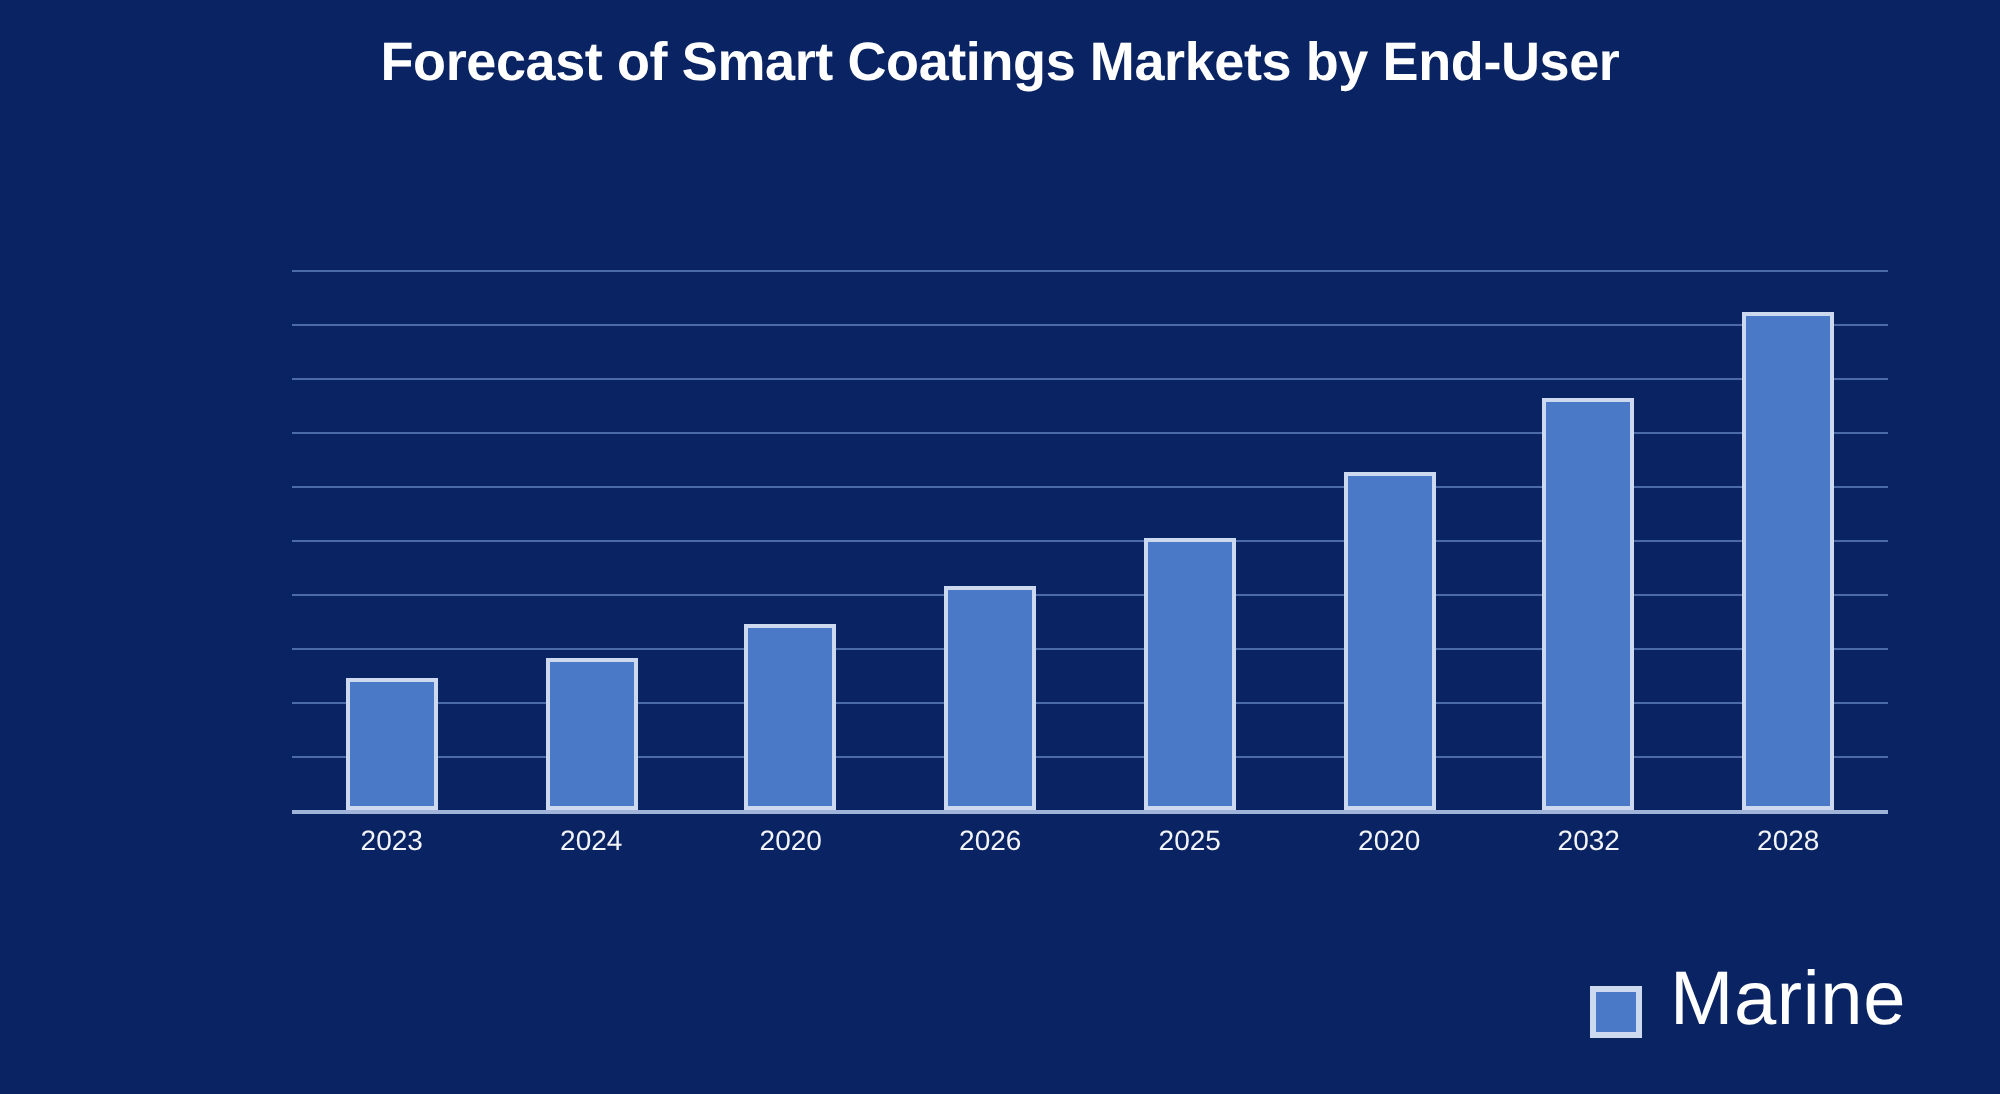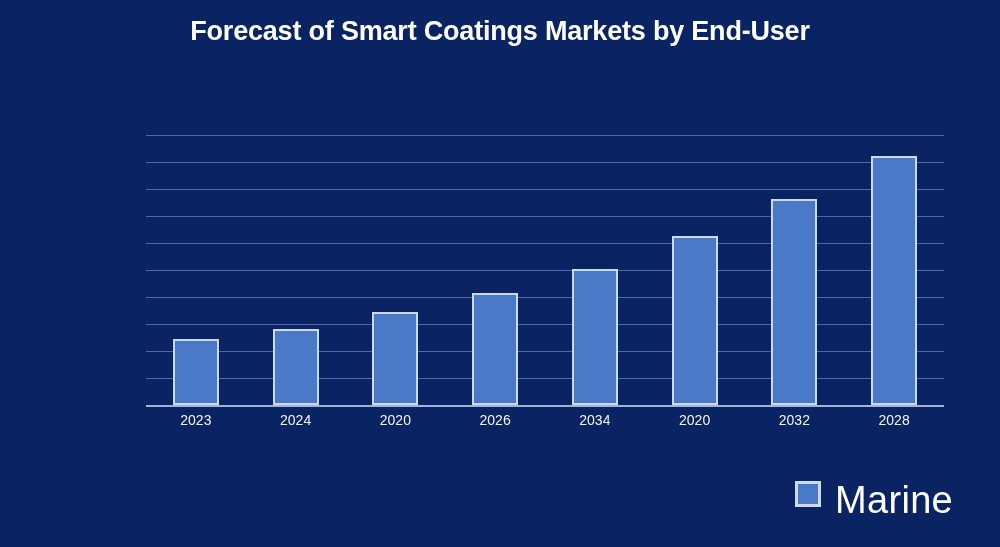--- a/index.html
+++ b/index.html
@@ -117,21 +117,21 @@
     text-align: center;
     color: #f2f4f8;
     font-size: 14px;
   }
   
   .legend {
     position: absolute;
     right: 28px;
     bottom: 28px;
     display: flex;
-    align-items: flex-start;
+    align-items: flex-end;
     gap: 14px;
   }
   .legend-swatch {
     width: 26px;
     height: 26px;
     background: #4a7ac7;
     border: 3px solid #cdd9ee;
     box-sizing: border-box;
   }
   .legend-label {
@@ -192,21 +192,21 @@
         <div class="bar-slot">
           <div class="bar" title="2030: 1845" style="height: 249.075px; background: rgb(74, 122, 199); border-color: rgb(205, 217, 238);"></div>
         </div>
       </div>
 
     <div class="x-axis-labels">
         <div class="x-tick">2023</div>
         <div class="x-tick">2024</div>
         <div class="x-tick">2020</div>
         <div class="x-tick">2026</div>
-        <div class="x-tick">2034</div>
+        <div class="x-tick">2025</div>
         <div class="x-tick">2020</div>
         <div class="x-tick">2032</div>
         <div class="x-tick">2028</div>
       </div>
 
   </div>
 
   <div class="legend">
     <span class="legend-swatch"></span>
     <span class="legend-label">Marine</span>

